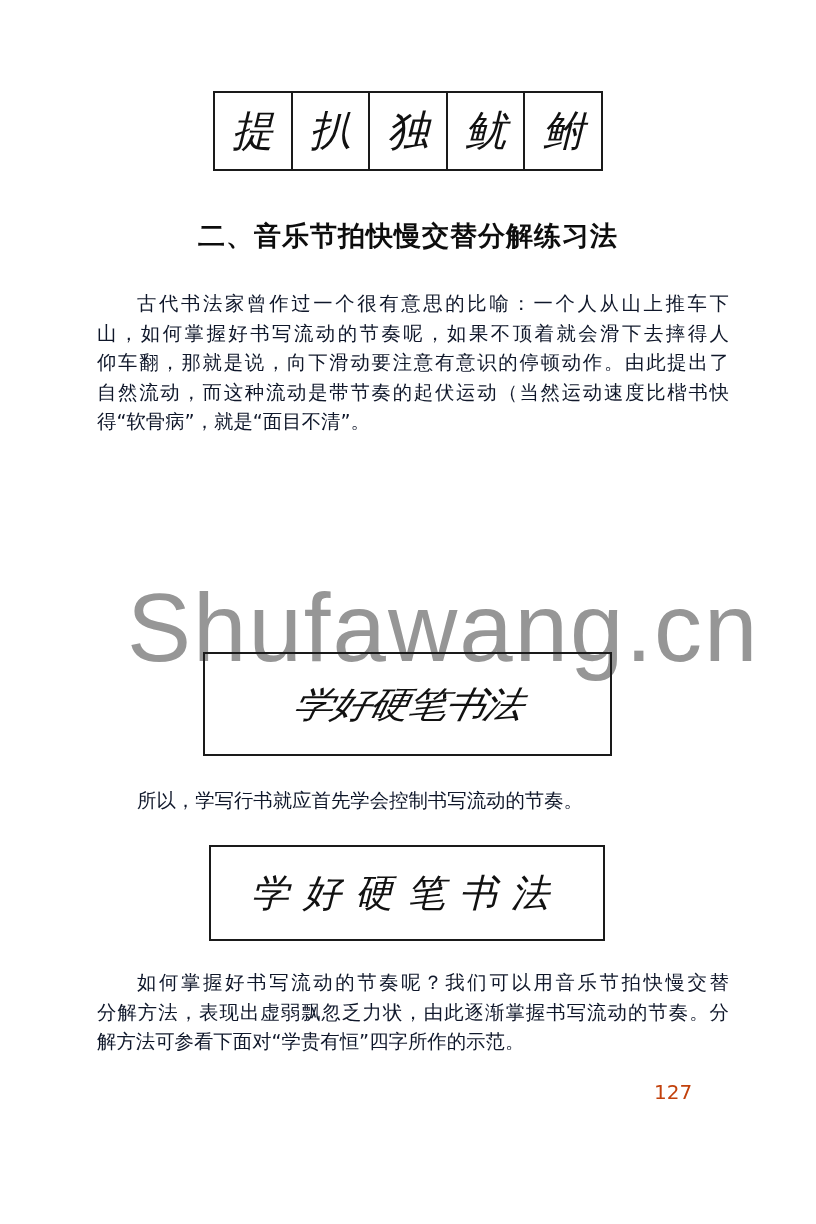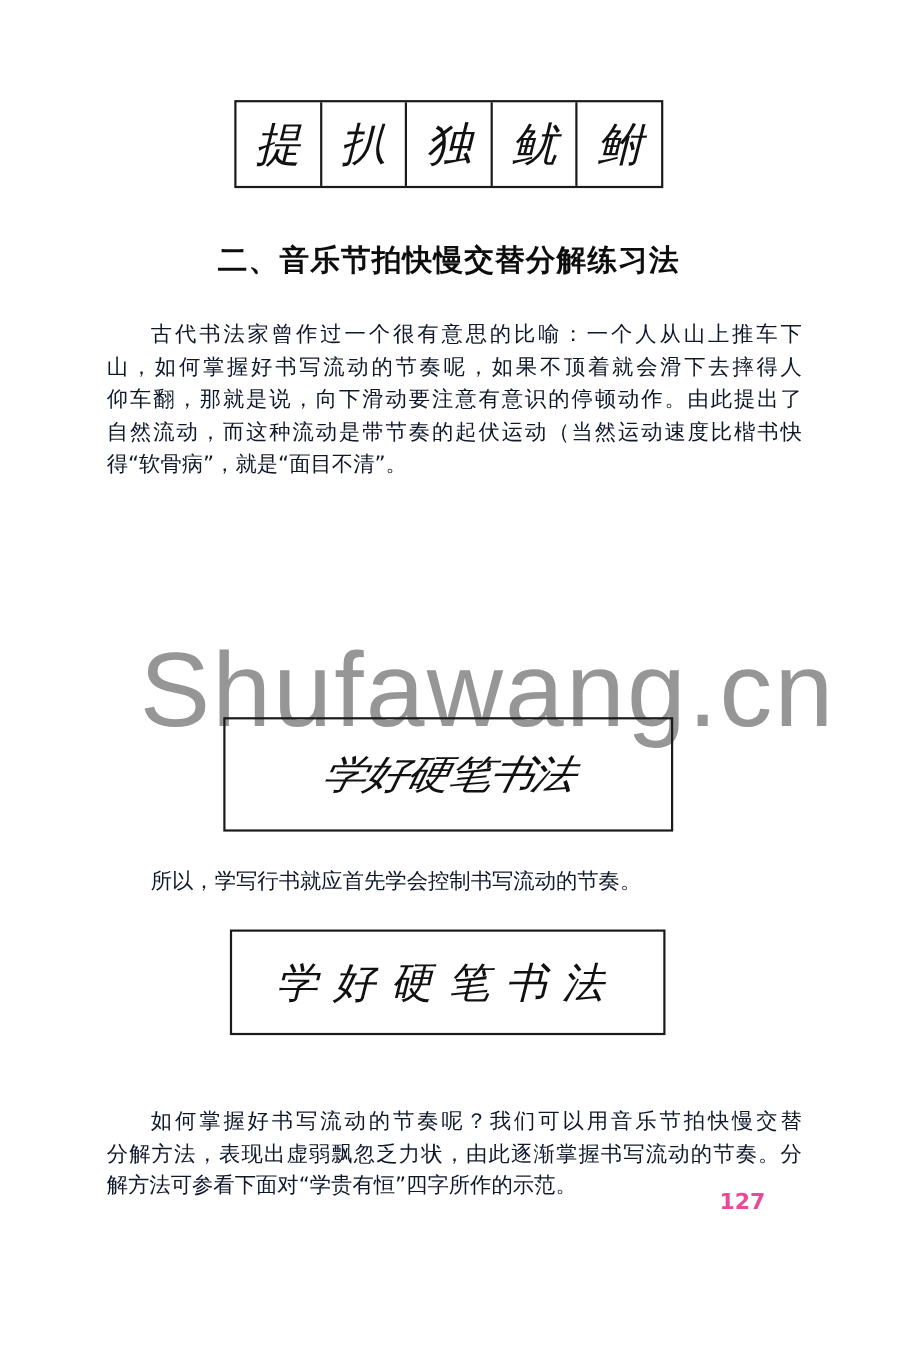--- a/index.html
+++ b/index.html
@@ -129,23 +129,23 @@
       z-index: 0;
       margin-left: 32px;
     }
     .above { z-index: 1; }
 
     .page-number {
       position: absolute;
       left: 654px;
       top: 1080px;
       font-family: "DejaVu Sans", sans-serif;
-      font-weight: bold;
+      font-weight: normal;
       font-size: 20px;
-      color: #ec4899;
+      color: #c2410c;
     }
   </style>
 </head>
 <body>
 
 <div class="page">
 
   <div class="watermark">Shufawang.cn</div>
 
   <div class="char-box above">
@@ -172,21 +172,21 @@
   </div>
 
   <div class="para above" style="top:786px;">
     <span class="line indent last">所以，学写行书就应首先学会控制书写流动的节奏。</span>
   </div>
 
   <div class="sample-box neat above">
     <span>学好硬笔书法</span>
   </div>
 
-  <div class="para above" style="top:1004px;">
+  <div class="para above" style="top:968px;">
     <span class="line indent">如何掌握好书写流动的节奏呢？我们可以用音乐节拍快慢交替</span>
     <span class="line">分解方法，表现出虚弱飘忽乏力状，由此逐渐掌握书写流动的节奏。分</span>
     <span class="line last">解方法可参看下面对“学贵有恒”四字所作的示范。</span>
   </div>
 
   <div class="page-number above">127</div>
 
 </div>
 
 </body></html>

